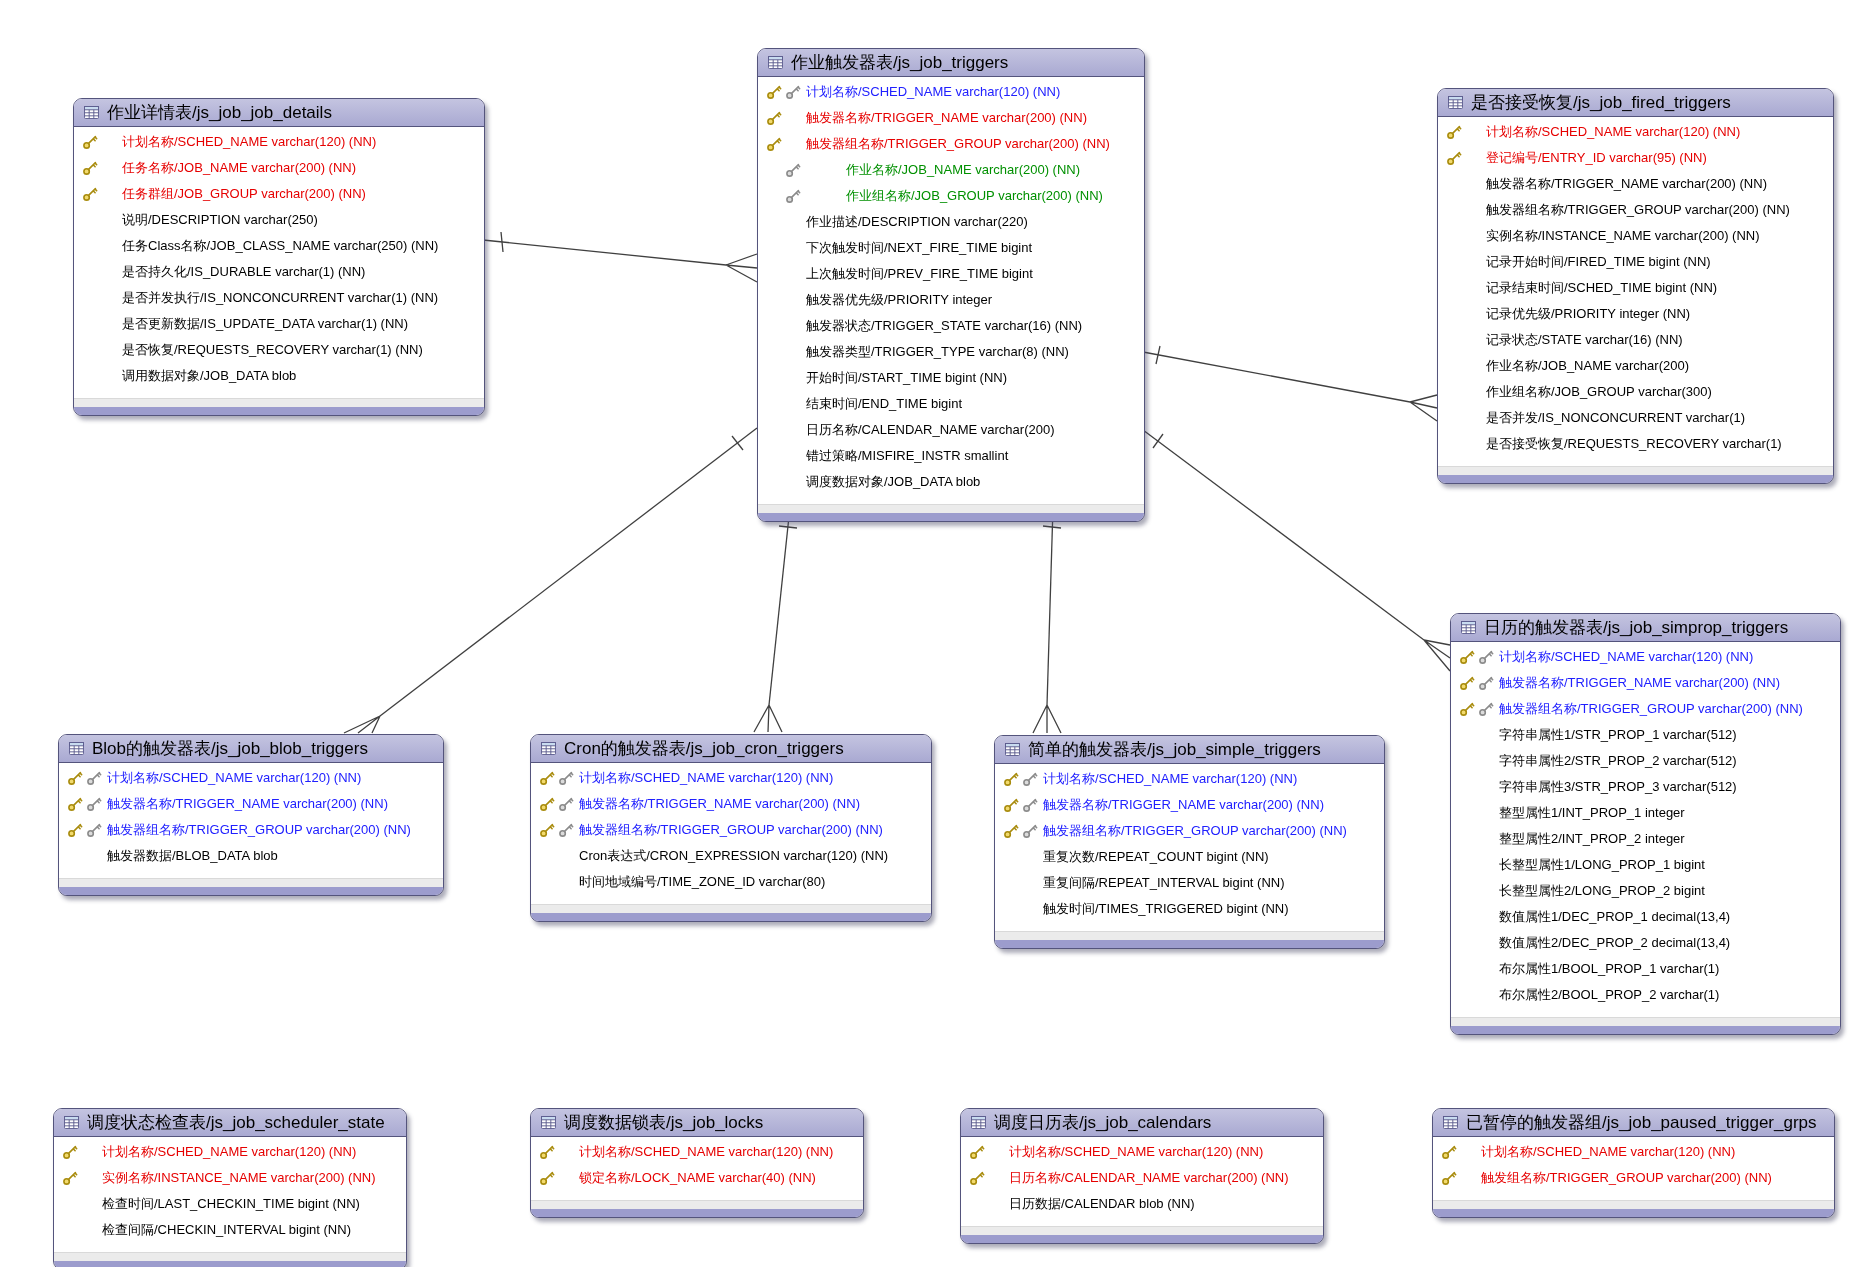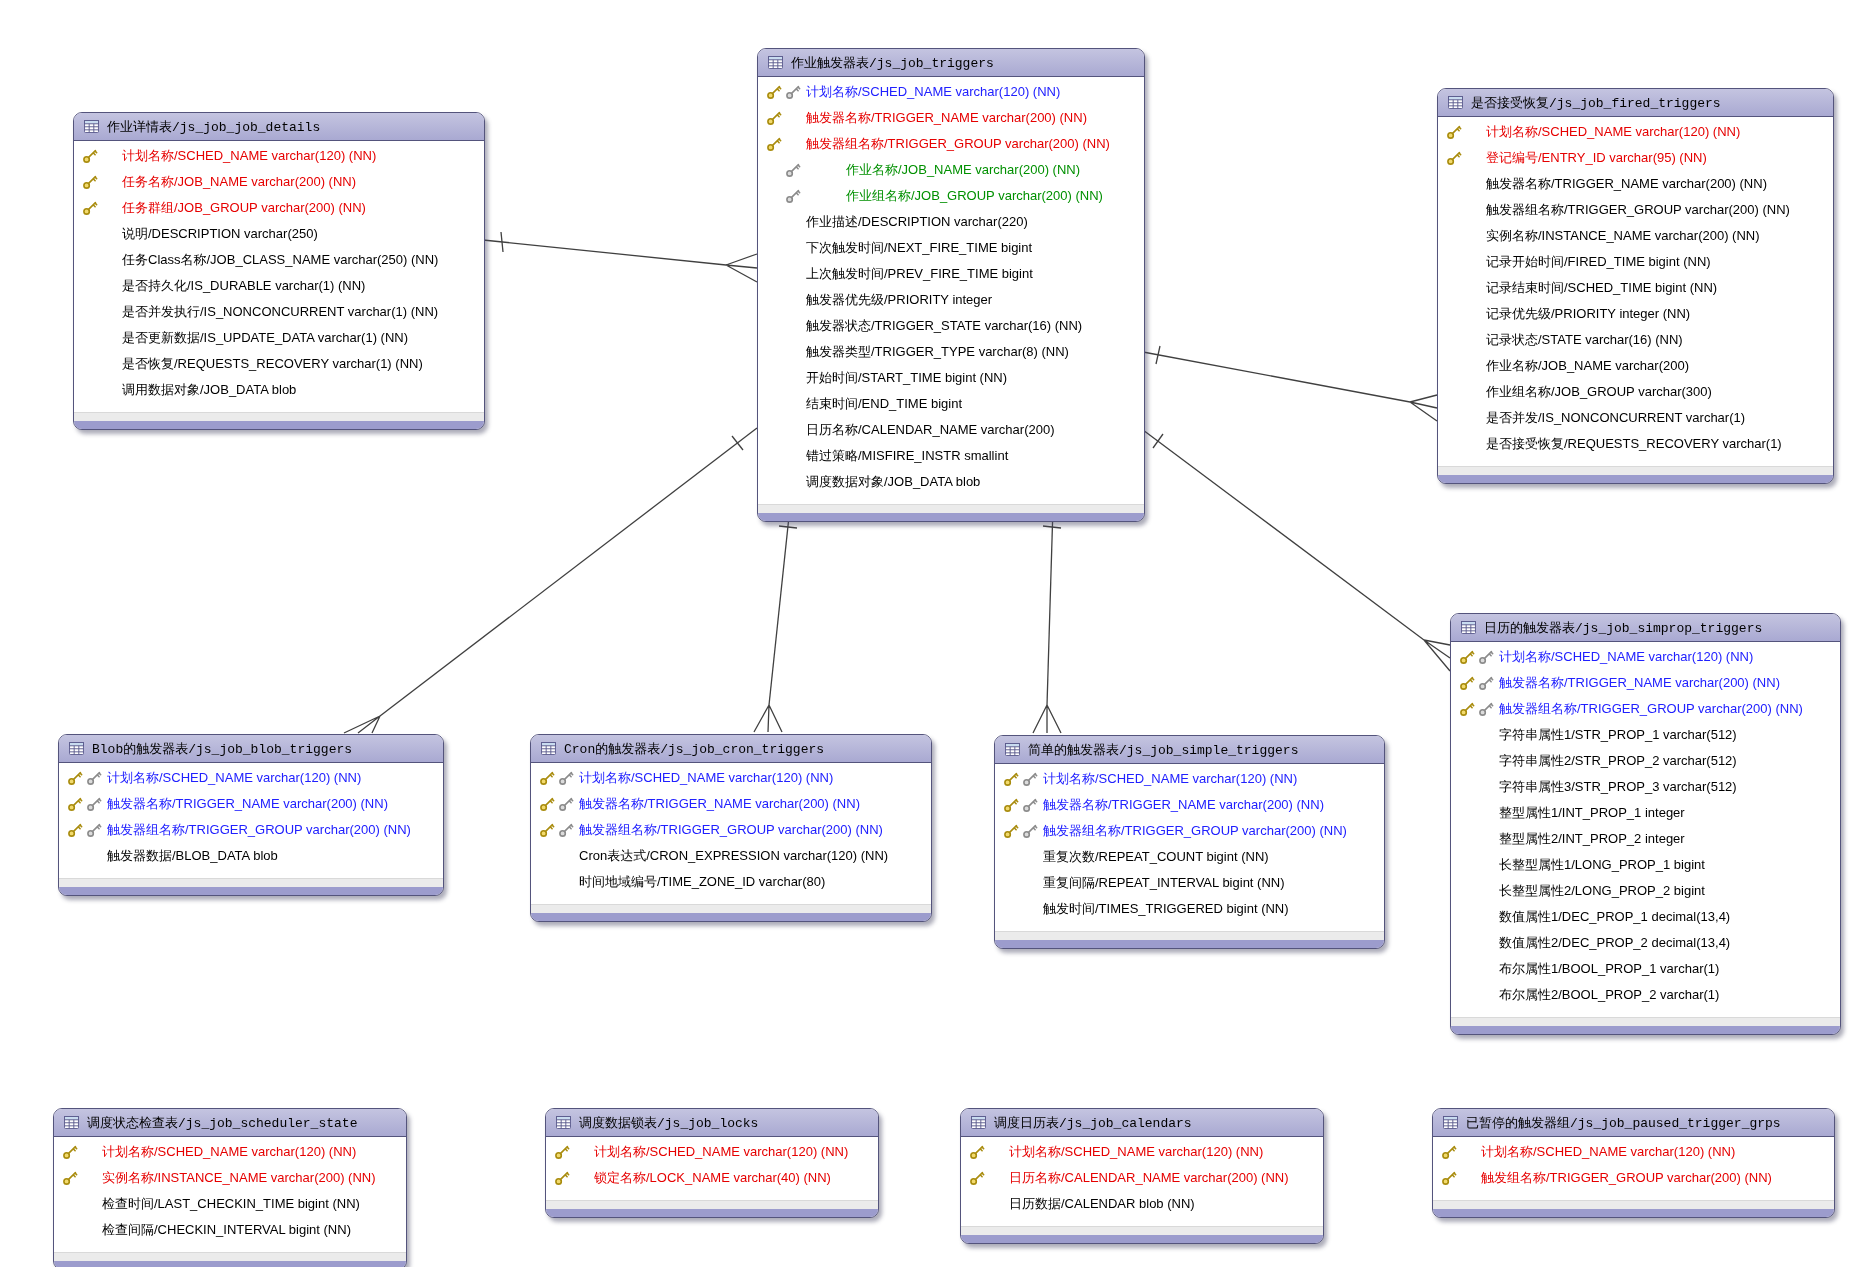--- a/index.html
+++ b/index.html
@@ -11,21 +11,21 @@
   .table{
     position:absolute;z-index:1;background:#ffffff;
     border:1.5px solid #54547c;border-radius:9px;overflow:hidden;
     box-shadow:3px 4px 4px rgba(70,70,100,.45);
   }
   .thead{
     height:27px;display:flex;align-items:center;gap:8px;padding:0 10px;
     background:linear-gradient(#c4c4e0,#a9a9d2);
     border-bottom:1.5px solid #54547c;
   }
-  .title{font-size:13px;color:#000;white-space:nowrap;font-family:Liberation Mono, monospace;}
+  .title{font-size:17px;color:#000;white-space:nowrap;}
   .tico{display:inline-flex;}
   .tbody{padding:2px 0 9px 0;}
   .row{height:26px;display:flex;align-items:center;}
   .keys{width:48px;flex:0 0 48px;display:flex;padding-left:8px;box-sizing:border-box;}
   .kslot{width:19px;height:16px;display:inline-flex;align-items:center;}
   .txt{font-size:13px;white-space:nowrap;}
   .c-pk{color:#e60000;}
   .c-pkfk{color:#2020ff;}
   .c-fk{color:#009000;margin-left:40px;}
   .c-std{color:#000000;}
@@ -76,21 +76,21 @@
     </g>
 
     <g>
       <line x1="1143" y1="352" x2="1410" y2="402"></line>
       <line x1="1156" y1="364" x2="1160" y2="346"></line>
       <path d="M1410 402 L1437 395 M1410 402 L1437 408 M1410 402 L1437 421"></path>
     </g>
   </g>
 </svg>
 
-<div class="table" style="left:73px;top:112px;width:410px">
+<div class="table" style="left:73px;top:98px;width:410px">
     <div class="thead">
       <span class="tico">
         <svg width="15" height="13" viewBox="0 0 16 14">
           <rect x="0.5" y="0.5" width="15" height="13" rx="1" fill="#ffffff" stroke="#5a5a8c"></rect>
           <rect x="0.5" y="0.5" width="15" height="3.6" fill="#c9dcf0" stroke="#5a5a8c"></rect>
           <path d="M0.5 7.3 H15.5 M0.5 10.6 H15.5 M5.5 4.1 V13.5 M10.5 4.1 V13.5" stroke="#5a5a8c"></path>
         </svg>
       </span>
       <span class="title">作业详情表/js_job_job_details</span>
     </div>
@@ -893,21 +893,21 @@
         <span class="keys">
           <span class="kslot"></span>
           <span class="kslot"></span>
         </span>
         <span class="txt c-std">检查间隔/CHECKIN_INTERVAL bigint (NN)</span>
       </div>
     </div>
     <div class="ft1"></div>
     <div class="ft2"></div>
   </div>
-<div class="table" style="left:545px;top:1108px;width:332px">
+<div class="table" style="left:530px;top:1108px;width:332px">
     <div class="thead">
       <span class="tico">
         <svg width="15" height="13" viewBox="0 0 16 14">
           <rect x="0.5" y="0.5" width="15" height="13" rx="1" fill="#ffffff" stroke="#5a5a8c"></rect>
           <rect x="0.5" y="0.5" width="15" height="3.6" fill="#c9dcf0" stroke="#5a5a8c"></rect>
           <path d="M0.5 7.3 H15.5 M0.5 10.6 H15.5 M5.5 4.1 V13.5 M10.5 4.1 V13.5" stroke="#5a5a8c"></path>
         </svg>
       </span>
       <span class="title">调度数据锁表/js_job_locks</span>
     </div>

